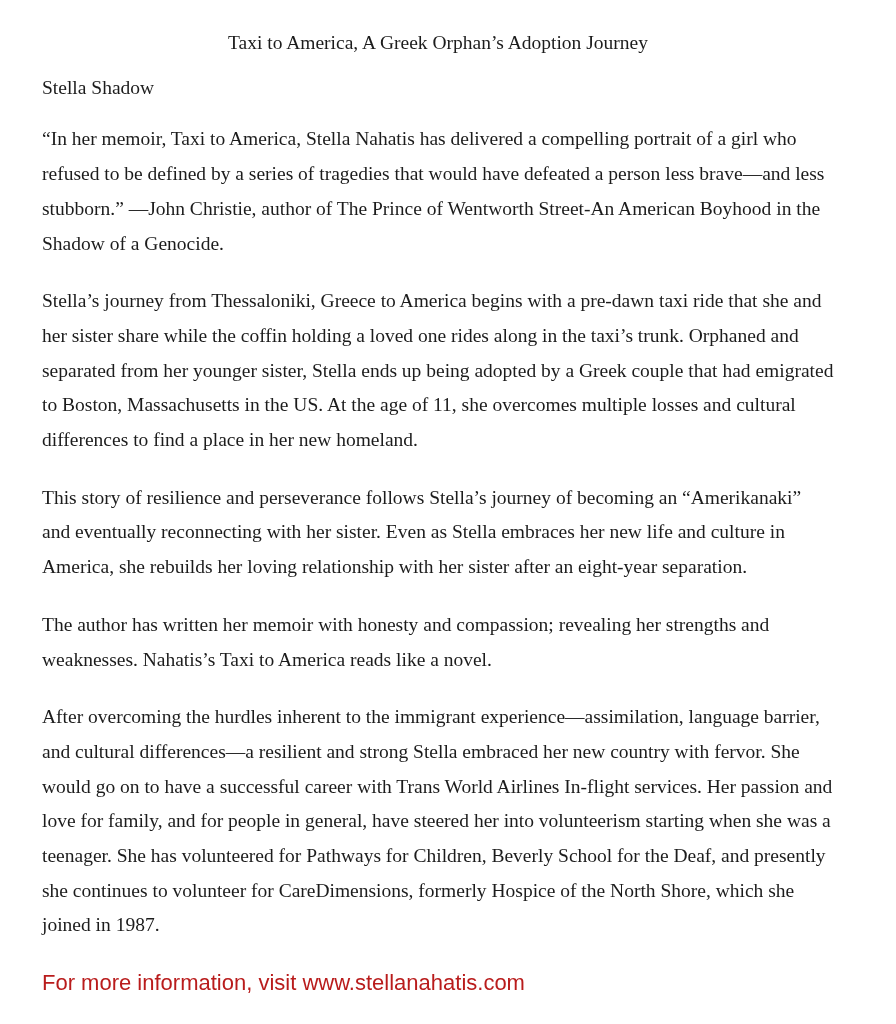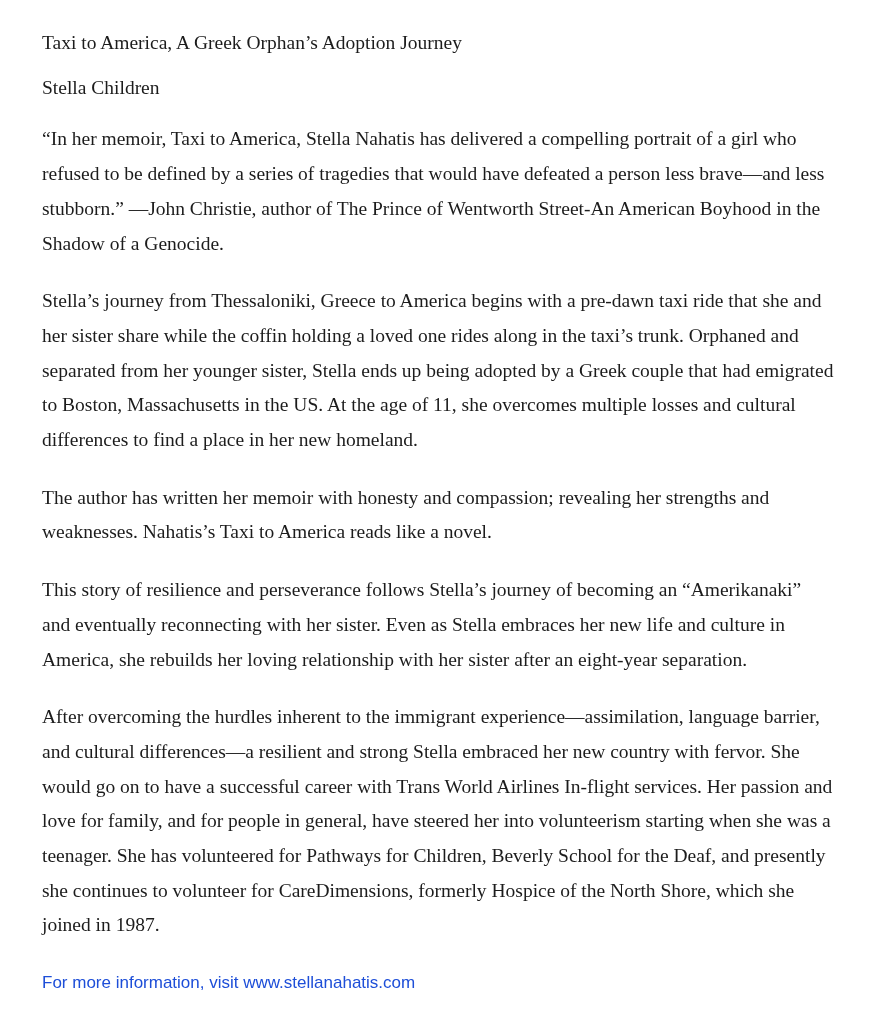--- a/index.html
+++ b/index.html
@@ -19,43 +19,43 @@
   .doc-title,
   .doc-author,
   .doc-para {
     font-family: "Liberation Serif", "DejaVu Serif", serif;
     font-size: 19.5px;
     line-height: 34.7px;
     font-weight: 400;
     color: #1c1c1c;
     text-align: left;
   }
-  .doc-title   { margin-bottom: 10px; }
+  .doc-title   { margin-bottom: 10px; text-align: center; }
   .doc-author  { margin-bottom: 17px; }
   .doc-para    { margin-bottom: 23px; margin-top: 11px; }
   .doc-footer {
     font-family: "Liberation Sans", "DejaVu Sans", sans-serif;
-    font-size: 17px;
+    font-size: 22px;
     line-height: 34.7px;
-    color: #1d4ed8;
+    color: #b91c1c;
     margin-top: 0;
   }
 </style>
 </head>
 <body>
 
 <div class="page">
   <div class="doc-title">Taxi to America, A Greek Orphan’s Adoption Journey</div>
 
-  <div class="doc-author">Stella Children</div>
+  <div class="doc-author">Stella Shadow</div>
 
   <div class="doc-para">“In her memoir, Taxi to America, Stella Nahatis has delivered a compelling portrait of a girl who refused to be defined by a series of tragedies that would have defeated a person less brave—and less stubborn.” —John Christie, author of The Prince of Wentworth Street-An American Boyhood in the Shadow of a Genocide.</div>
 
   <div class="doc-para">Stella’s journey from Thessaloniki, Greece to America begins with a pre-dawn taxi ride that she and her sister share while the coffin holding a loved one rides along in the taxi’s trunk. Orphaned and separated from her younger sister, Stella ends up being adopted by a Greek couple that had emigrated to Boston, Massachusetts in the US. At the age of 11, she overcomes multiple losses and cultural differences to find a place in her new homeland.</div>
 
+  <div class="doc-para">This story of resilience and perseverance follows Stella’s journey of becoming an “Amerikanaki” and eventually reconnecting with her sister. Even as Stella embraces her new life and culture in America, she rebuilds her loving relationship with her sister after an eight-year separation.</div>
+
   <div class="doc-para">The author has written her memoir with honesty and compassion; revealing her strengths and weaknesses. Nahatis’s Taxi to America reads like a novel.</div>
-
-  <div class="doc-para">This story of resilience and perseverance follows Stella’s journey of becoming an “Amerikanaki” and eventually reconnecting with her sister. Even as Stella embraces her new life and culture in America, she rebuilds her loving relationship with her sister after an eight-year separation.</div>
 
   <div class="doc-para">After overcoming the hurdles inherent to the immigrant experience—assimilation, language barrier, and cultural differences—a resilient and strong Stella embraced her new country with fervor. She would go on to have a successful career with Trans World Airlines In-flight services. Her passion and love for family, and for people in general, have steered her into volunteerism starting when she was a teenager. She has volunteered for Pathways for Children, Beverly School for the Deaf, and presently she continues to volunteer for CareDimensions, formerly Hospice of the North Shore, which she joined in 1987.</div>
 
   <div class="doc-footer">For more information, visit www.stellanahatis.com</div>
 </div>
 
 </body></html>

